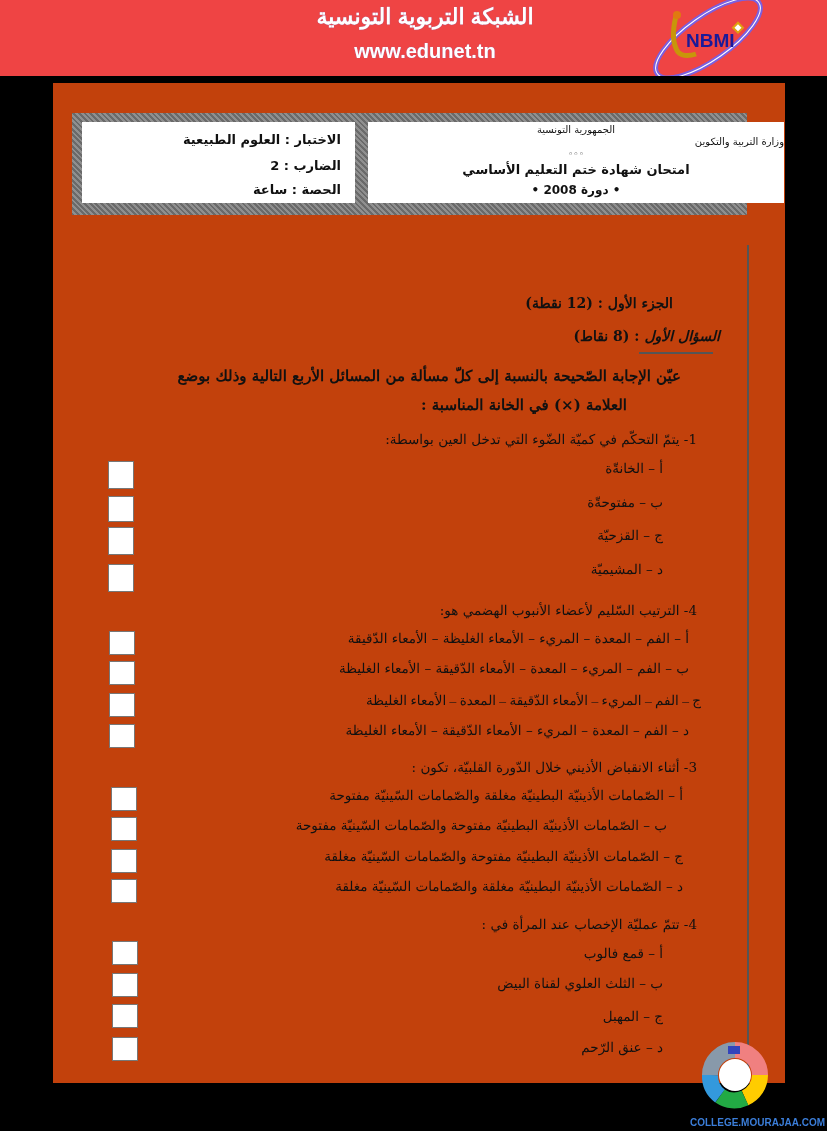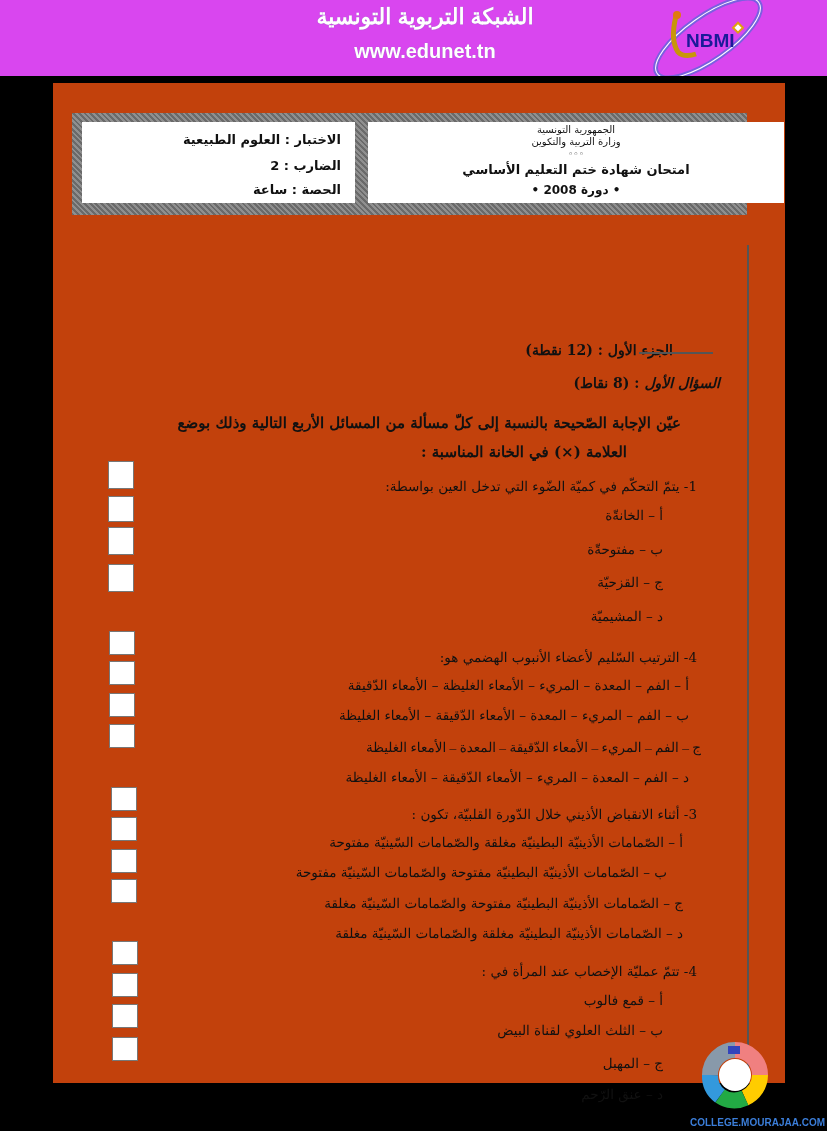--- a/index.html
+++ b/index.html
@@ -1,21 +1,21 @@
 <!DOCTYPE html>
 <html><head>
   <meta charset="utf-8">
   <style>
     html, body { margin: 0; padding: 0; }
     body {
       width: 827px; height: 1131px; background: #000; position: relative; overflow: hidden;
       font-family: "DejaVu Serif", serif;
     }
     .banner {
-      position: absolute; left: 0; top: 0; width: 827px; height: 76px; background: #d946ef;
+      position: absolute; left: 0; top: 0; width: 827px; height: 76px; background: #ef4444;
     }
     .banner-title {
       position: absolute; left: 230px; width: 390px; top: 4px; text-align: center;
       font-family: "Liberation Sans", sans-serif; font-weight: bold; font-size: 22px; color: #fff;
       direction: rtl; text-shadow: 0 0 1px #8a6bb8;
     }
     .banner-url {
       position: absolute; left: 230px; width: 390px; top: 40px; text-align: center;
       font-family: "Liberation Sans", sans-serif; font-weight: bold; font-size: 20px; color: #fff;
       text-shadow: 0 0 1px #8a6bb8;
@@ -41,21 +41,21 @@
       position: absolute; left: 10px; top: 9px; width: 273px; height: 81px; background: #fff;
       direction: rtl; font-family: "DejaVu Sans", sans-serif; font-weight: bold; font-size: 13px; color: #111;
     }
     .hb-right {
       position: absolute; left: 296px; top: 9px; width: 416px; height: 81px; background: #fff;
       text-align: center; font-family: "DejaVu Sans", sans-serif; color: #111;
     }
     .hb-left .row { position: absolute; right: 14px; white-space: nowrap; }
     .hb-right .line { position: absolute; left: 0; right: 0; direction: rtl; white-space: nowrap; }
 
-    .rtl { direction: rtl; margin-top: 47px; }
+    .rtl { direction: rtl; }
     .txt { position: absolute; white-space: nowrap; color: #111; }
     .part-title { font-size: 14px; font-weight: bold; }
     .q-title { font-size: 14px; font-weight: bold; font-style: italic; }
     .q-underline { position: absolute; height: 2px; background: #555; }
     .instr { font-size: 15px; font-weight: bold; }
     .qtext { font-size: 13.5px; }
     .opt { font-size: 13.5px; }
 
     .cb {
       position: absolute; width: 26px; height: 24px; border: 1.5px solid #777; background: #fff;
@@ -88,21 +88,21 @@
   <div class="rule-v"></div>
 
   <div class="header-box">
     <div class="hb-left">
       <div class="row" style="top:10px;">الاختبار :   العلوم الطبيعية</div>
       <div class="row" style="top:36px;">الضارب : 2</div>
       <div class="row" style="top:60px;">الحصة : ساعة</div>
     </div>
     <div class="hb-right">
       <div class="line" style="top:2px; font-size:10px;">الجمهورية التونسية</div>
-      <div class="line" style="top:14px; font-size:10px;">وزارة التربية والتكوين</div>
+      <div class="line" style="top:14px; font-size:10px;text-align:right;">وزارة التربية والتكوين</div>
       <div class="line" style="top:27px; font-size:9px; direction:ltr;">◦◦◦</div>
       <div class="line" style="top:40px; font-size:13px; font-weight:bold;">امتحان شهادة ختم التعليم الأساسي</div>
       <div class="line" style="top:61px; font-size:12px; font-weight:bold;">• دورة 2008 •</div>
     </div>
   </div>
 
   <div class="txt rtl part-title" style="right:112px; top:212px;">الجزء الأول : (12 نقطة)</div>
   <div class="txt rtl q-title" style="right:65px; top:245px;">
     <span>السؤال الأول</span><span style="font-style:normal;"> : (8 نقاط)</span>
   </div>

